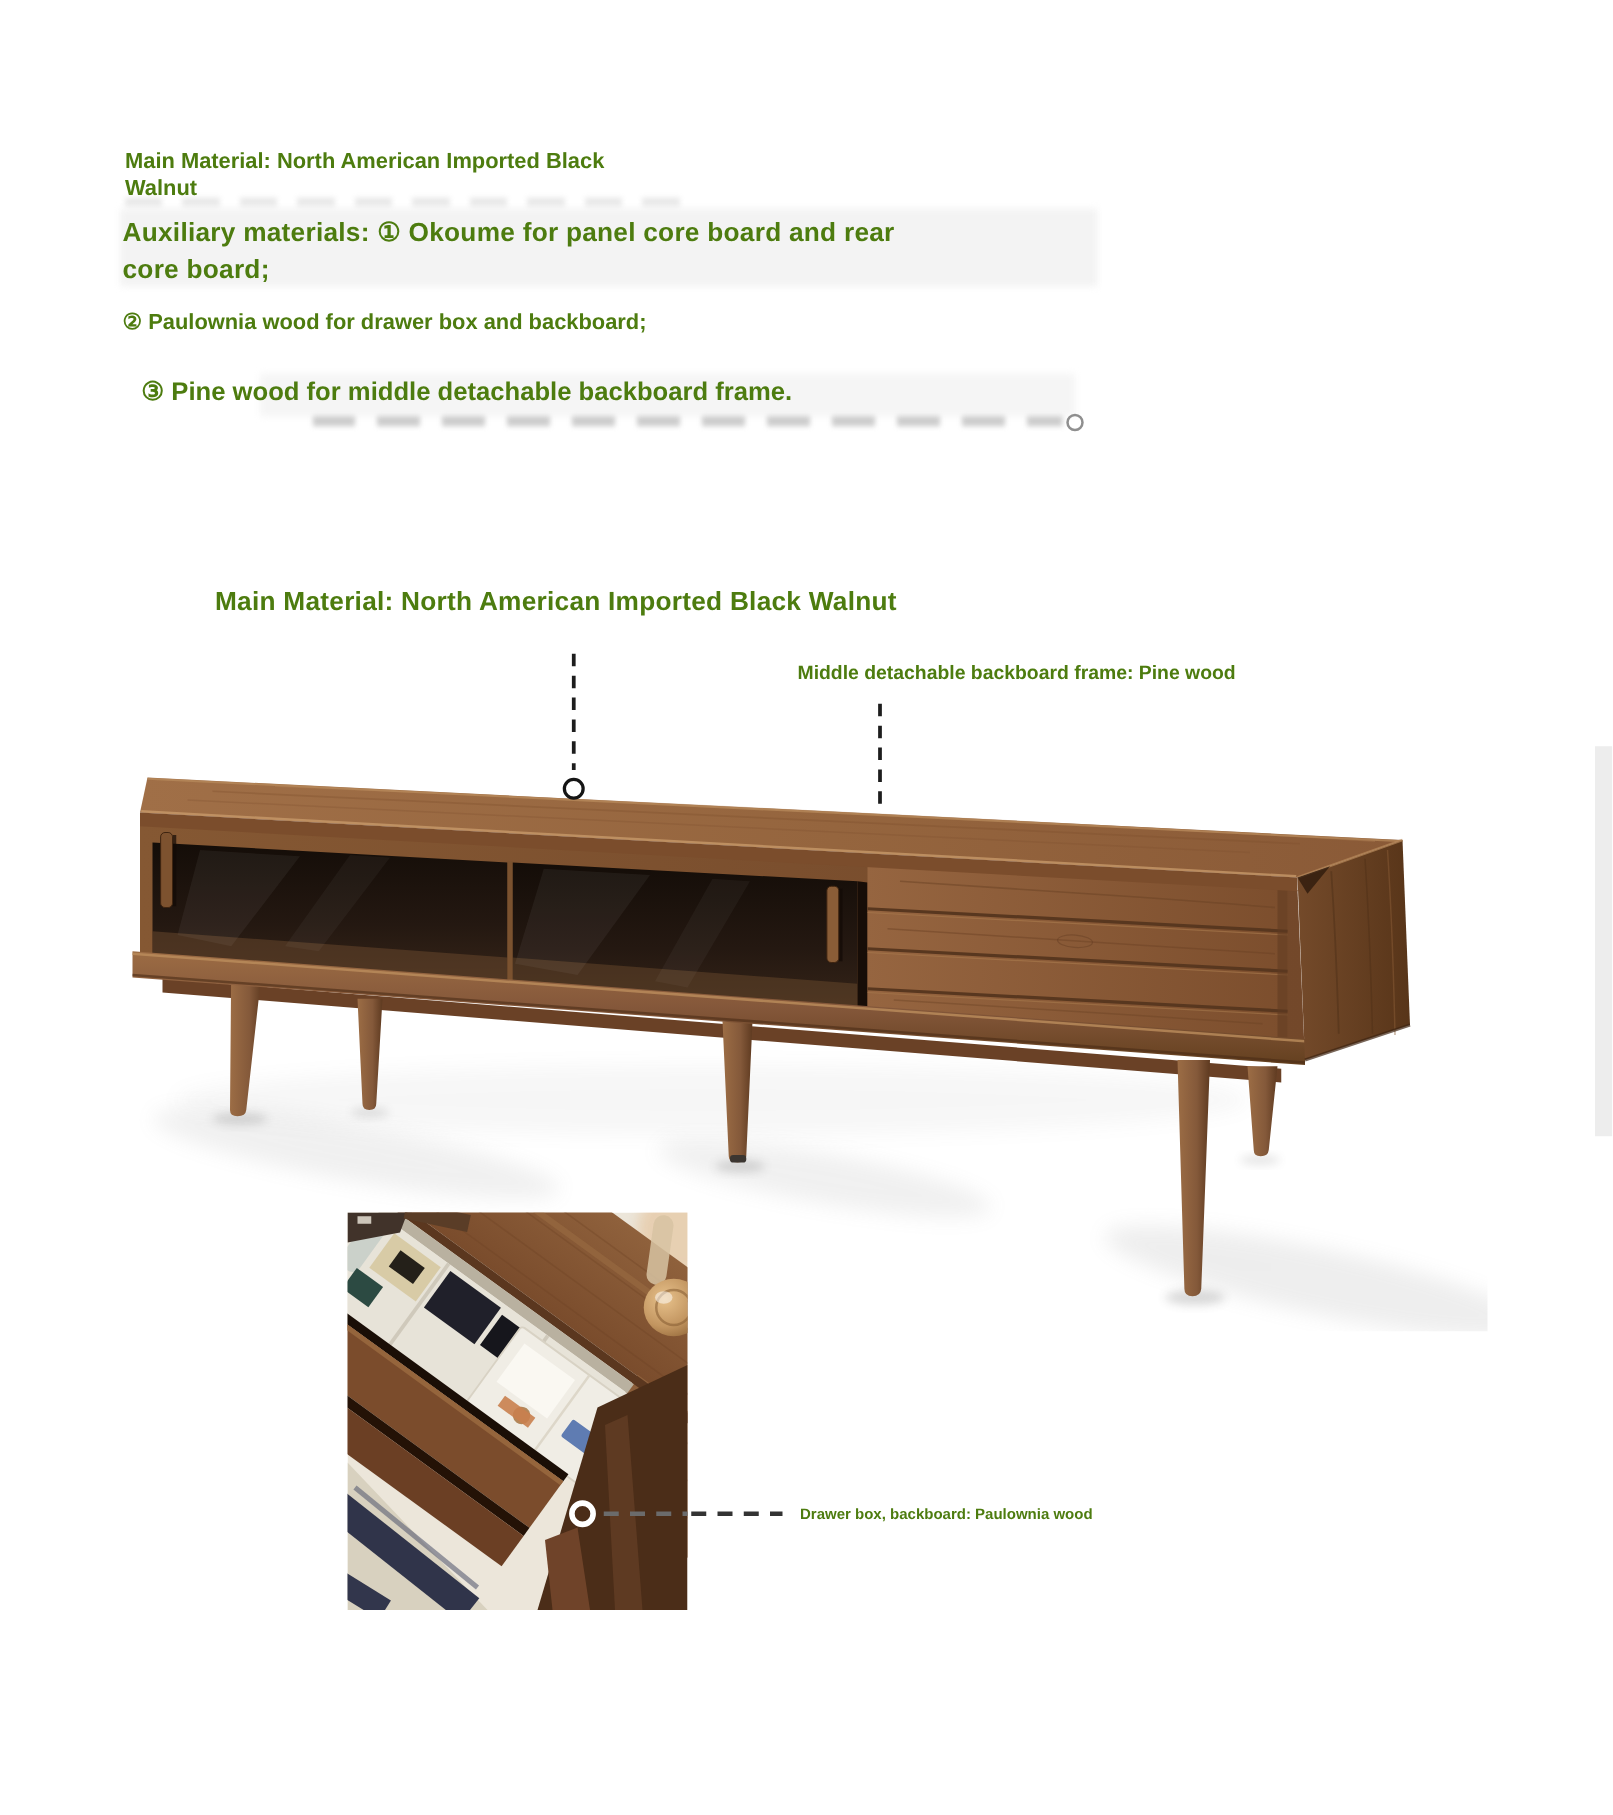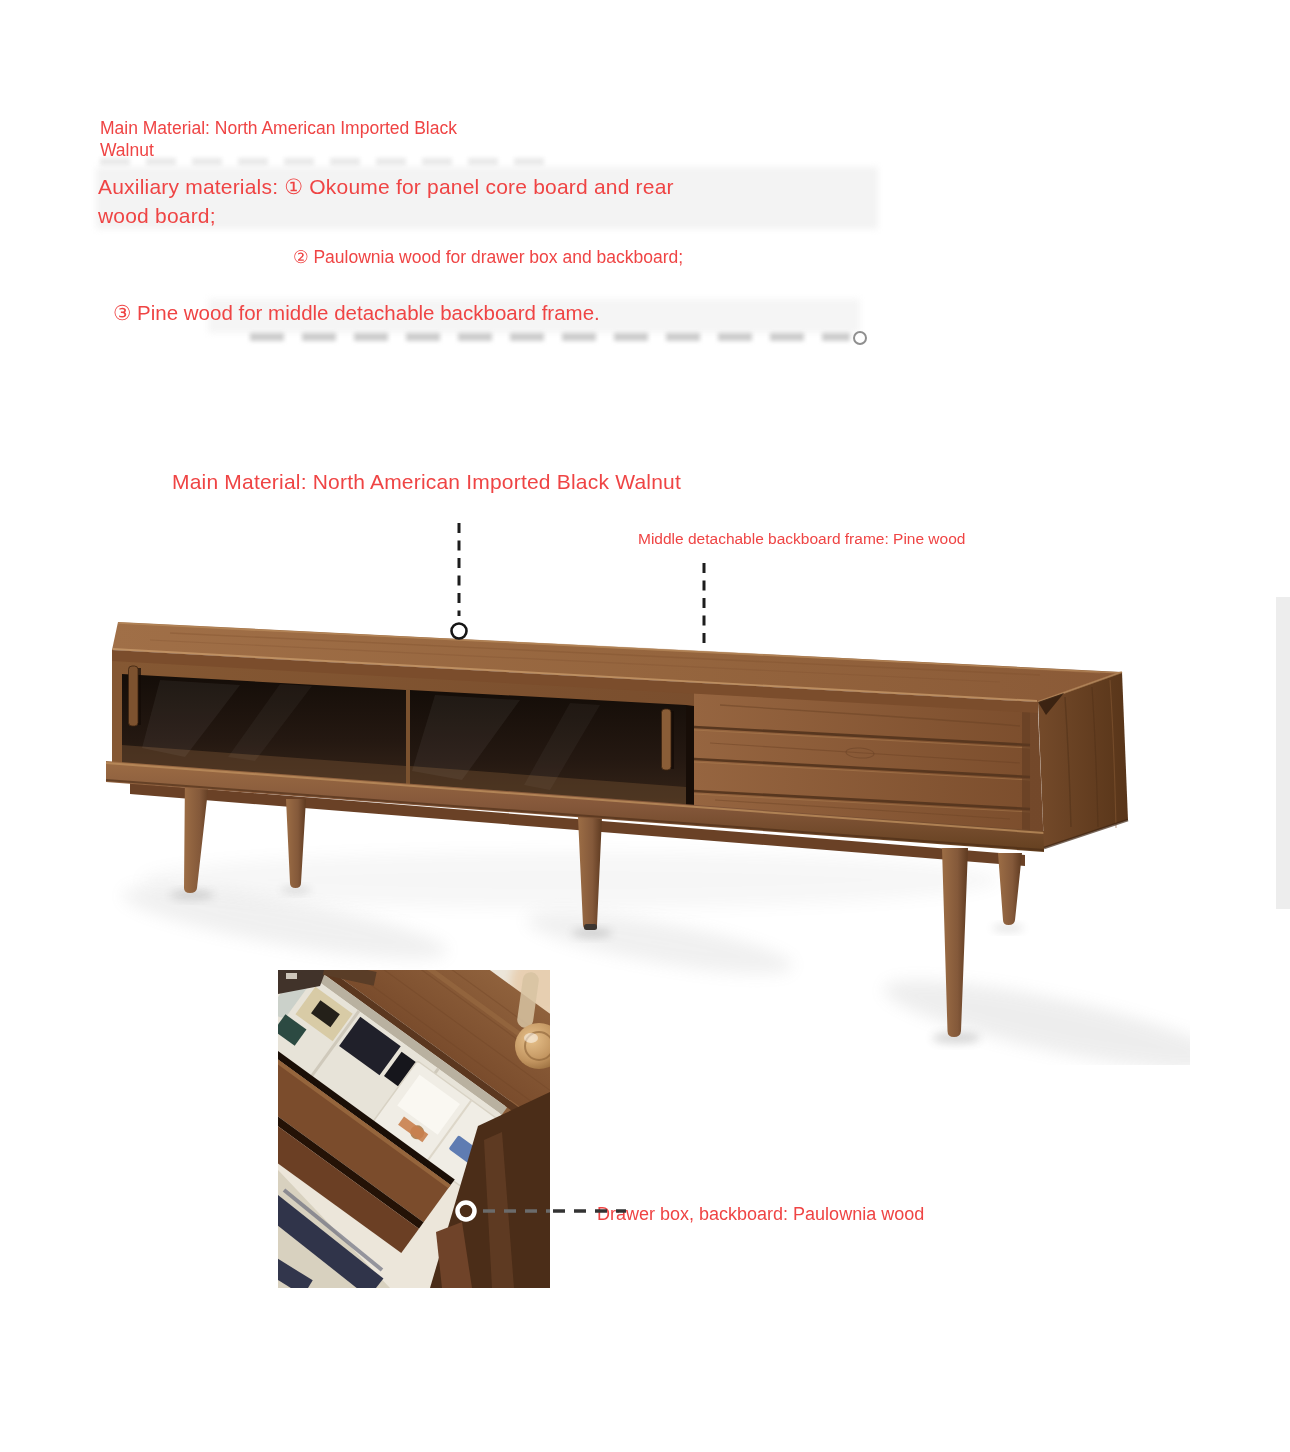--- a/index.html
+++ b/index.html
@@ -1,28 +1,28 @@
 <!DOCTYPE html>
 <html><head>
 <meta charset="utf-8">
 <style>
   html,body{margin:0;padding:0;background:#ffffff;}
   .page{
     position:relative;width:1290px;height:1452px;background:#ffffff;overflow:hidden;
     font-family:"Liberation Sans", sans-serif;color:#0d0d0d;
   }
   .abs{position:absolute;}
-  .txt{font-weight:400;color:#ef4444;white-space:nowrap;}
+  .txt{font-weight:700;color:#4d7c0f;white-space:nowrap;}
   .h1{left:100px;top:117px;width:480px;font-size:17.5px;line-height:22px;white-space:normal;}
   .aux1{left:98px;top:172px;width:780px;font-size:21px;line-height:29px;letter-spacing:.2px;}
-  .aux2{left:98px;top:247px;width:780px;text-align:center;font-size:17.5px;}
+  .aux2{left:98px;top:247px;width:780px;font-size:17.5px;}
   .aux3{left:113px;top:301px;width:800px;text-align:left;font-size:20.5px;}
   .h2{left:172px;top:470px;font-size:21px;letter-spacing:.2px;}
   .callout-top-label{left:638px;top:530px;font-size:15.5px;text-align:right;}
-  .callout-bottom-label{left:597px;top:1204px;font-size:18px;}
+  .callout-bottom-label{left:640px;top:1204px;font-size:12px;}
   .bg-strip1{left:96px;top:167px;width:782px;height:62px;background:#f3f3f3;filter:blur(3px);}
   .bg-strip2{left:208px;top:299px;width:652px;height:34px;background:#f5f5f5;filter:blur(3px);}
   .ghost1{left:250px;top:333px;width:600px;height:8px;
     background:repeating-linear-gradient(90deg, rgba(130,130,130,.4) 0 34px, rgba(0,0,0,0) 34px 52px);
     filter:blur(2px);}
   .ghost2{left:100px;top:158px;width:460px;height:7px;opacity:.5;
     background:repeating-linear-gradient(90deg, rgba(140,140,140,.38) 0 30px, rgba(0,0,0,0) 30px 46px);
     filter:blur(2px);}
   .ghost-ring{left:853px;top:331px;width:10px;height:10px;border:2px solid #8f8f8f;border-radius:50%;}
   .edge-strip{left:1276px;top:597px;width:14px;height:312px;background:#ededed;}
@@ -39,21 +39,21 @@
   <div class="abs ghost2"></div>
   <div class="abs ghost-ring"></div>
   <div class="abs edge-strip"></div>
 
   <div class="abs txt h1">
     <div>Main Material: North American Imported Black</div>
     <div>Walnut</div>
   </div>
   <div class="abs txt aux1">
     <div>Auxiliary materials: ① Okoume for panel core board and rear</div>
-    <div>wood board;</div>
+    <div>core board;</div>
   </div>
   <div class="abs txt aux2">② Paulownia wood for drawer box and backboard;</div>
   <div class="abs txt aux3">③ Pine wood for middle detachable backboard frame.</div>
 
   <div class="abs txt h2">Main Material: North American Imported Black Walnut</div>
 
   <div class="abs txt callout-top-label">Middle detachable backboard frame: Pine wood</div>
   <div class="abs txt callout-bottom-label">Drawer box, backboard: Paulownia wood</div>
 
   <svg class="abs" style="left:100px;top:585px;" width="1090" height="480" viewBox="0 0 1090 480">

